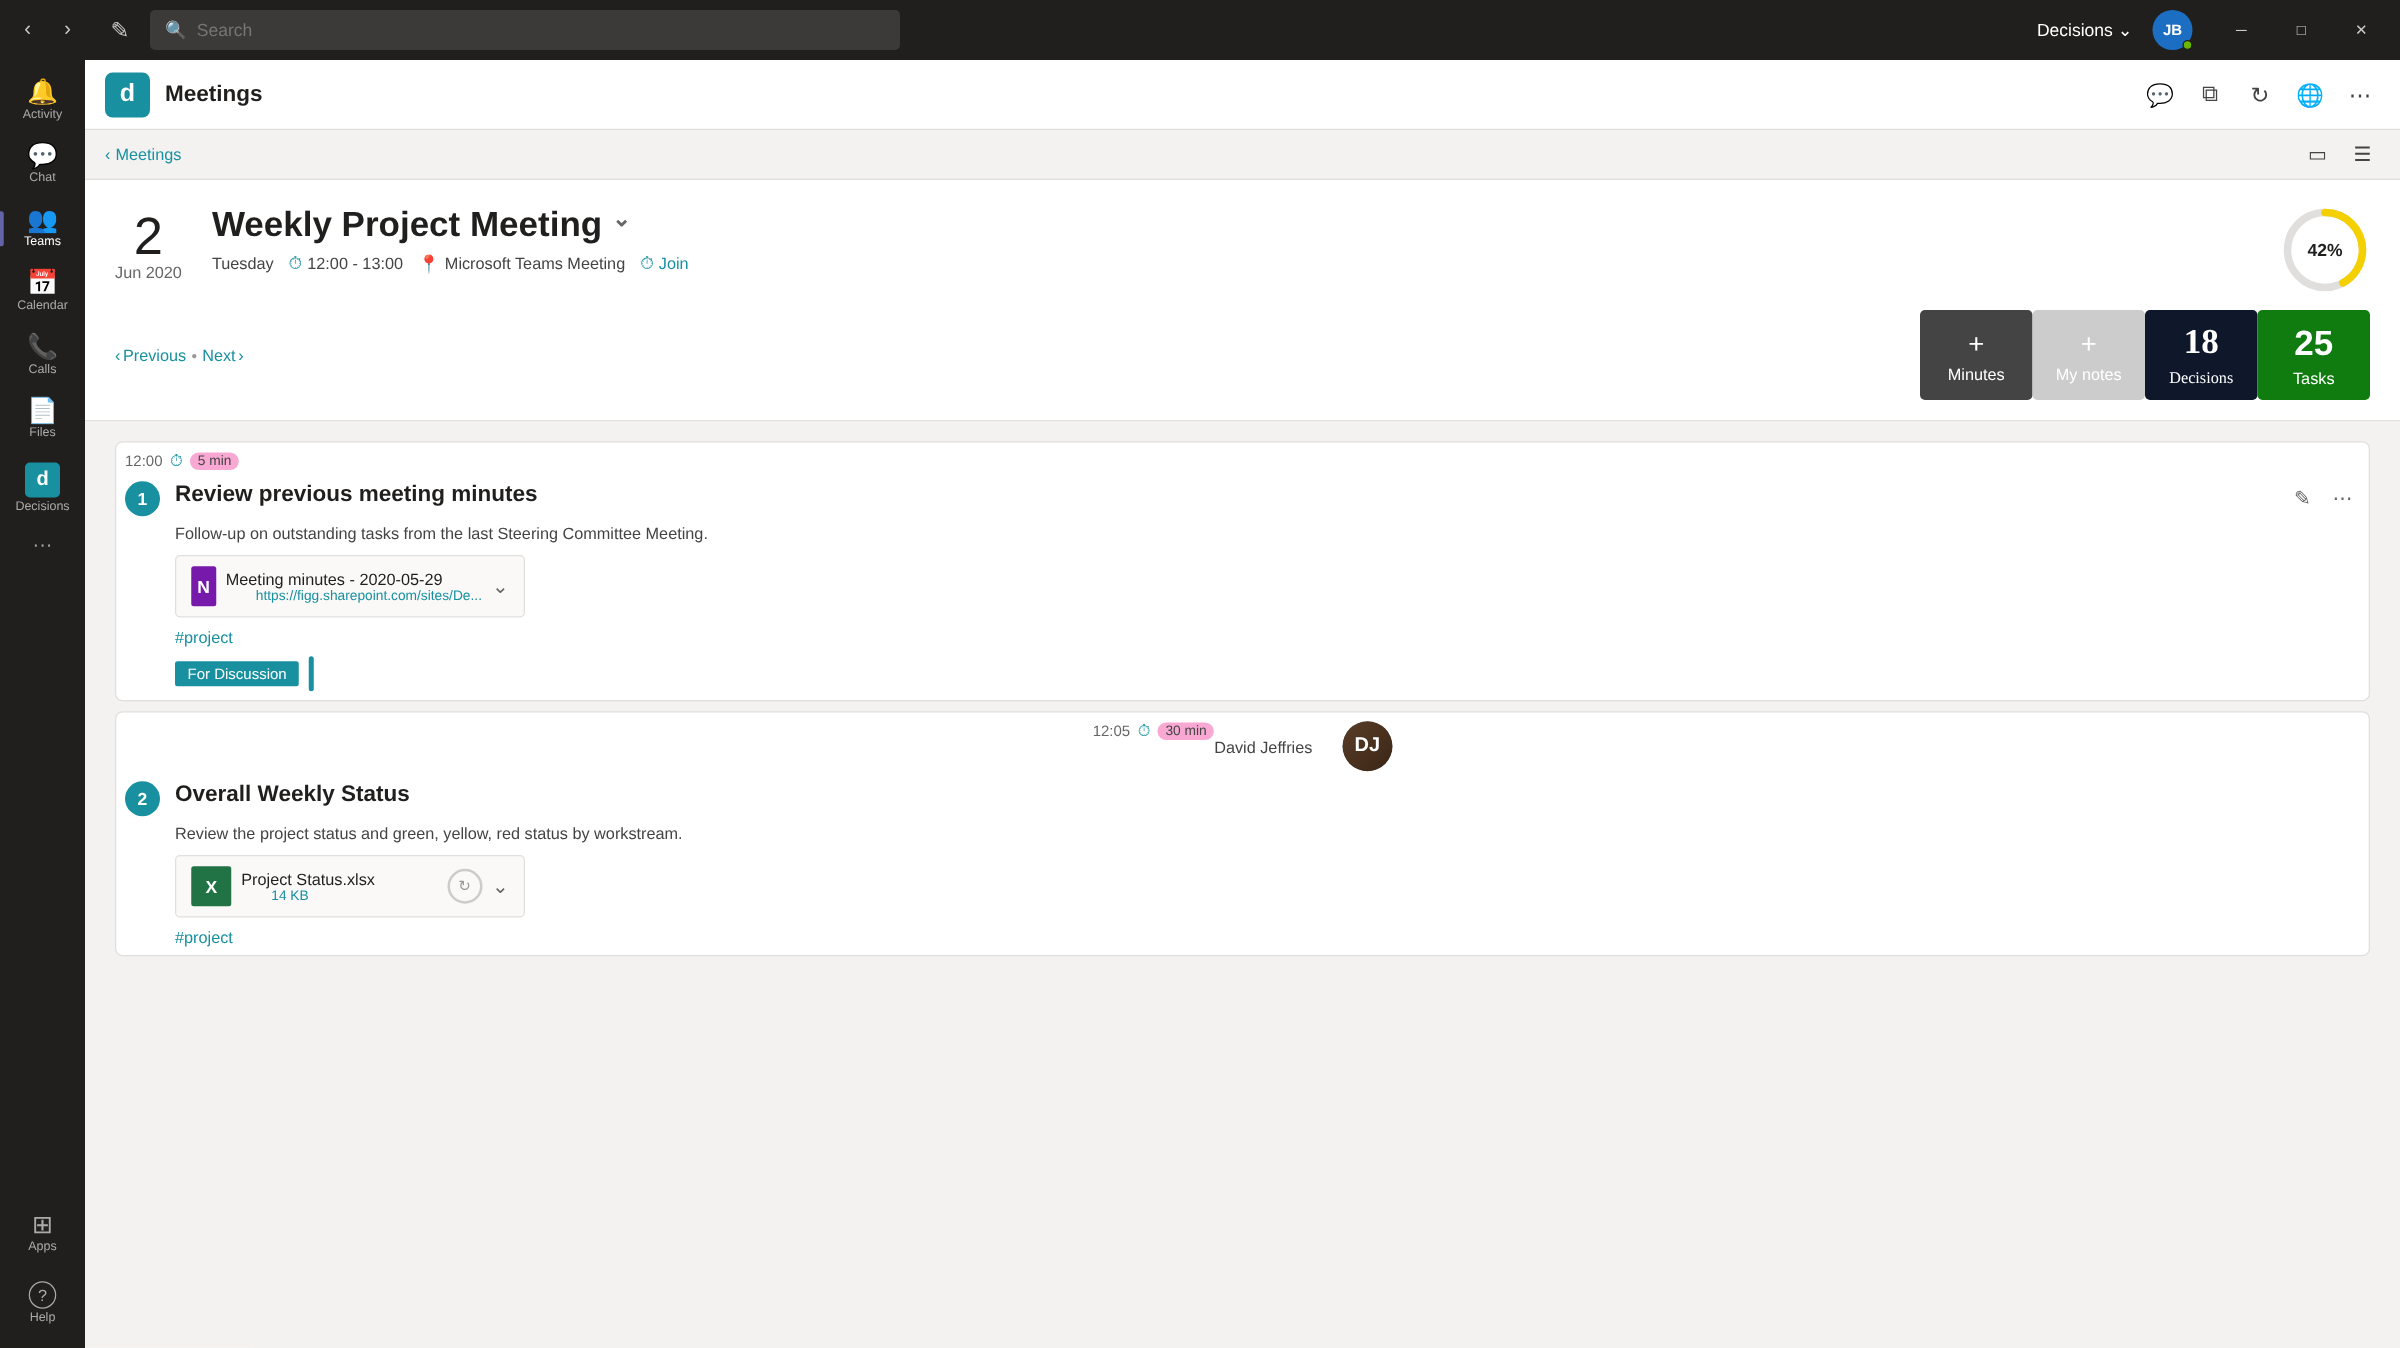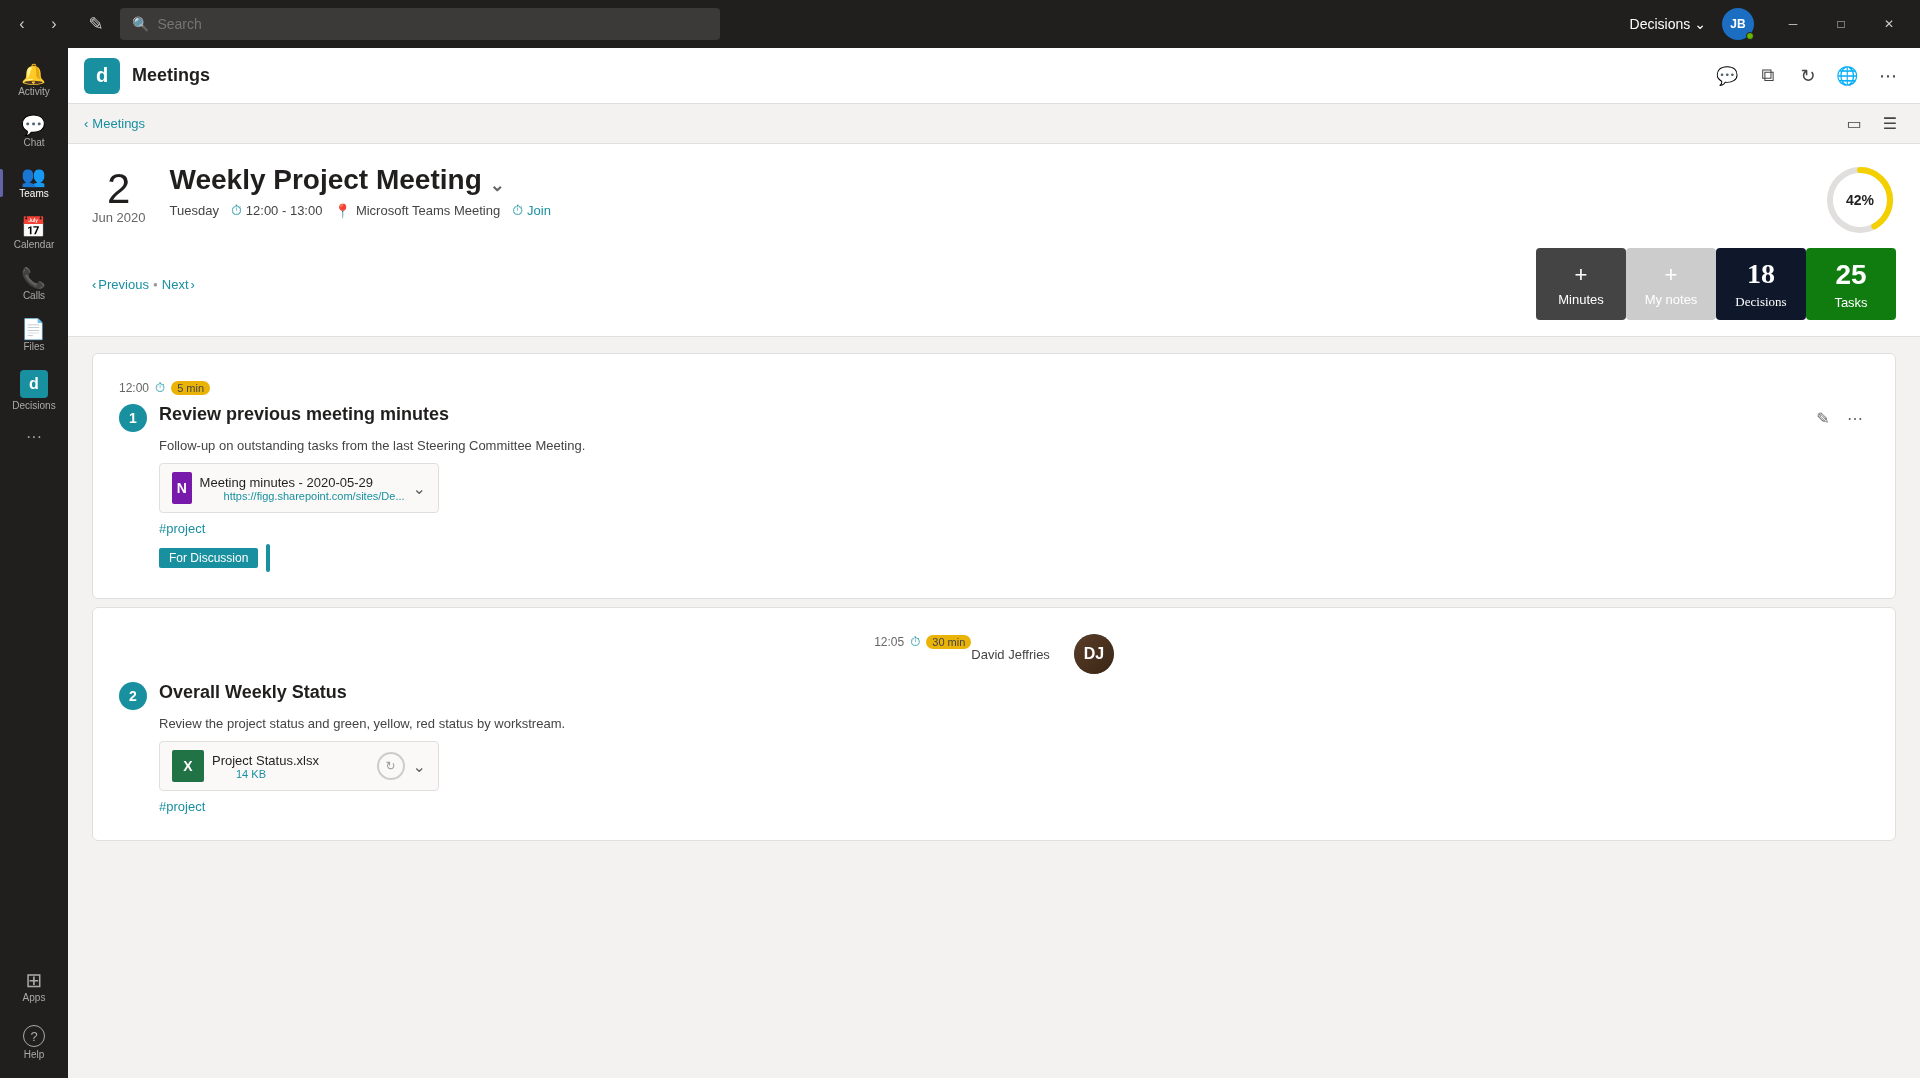--- a/index.html
+++ b/index.html
@@ -135,21 +135,21 @@
       background: #fff; padding: 20px 24px 16px;
       border-bottom: 1px solid #e1dfdd;
     }
     .meeting-date-row { display: flex; align-items: flex-start; gap: 24px; }
     .meeting-date-block { text-align: center; flex-shrink: 0; padding-top: 4px; }
     .meeting-date-num { font-size: 42px; font-weight: 300; color: #201f1e; line-height: 1; }
     .meeting-date-month { font-size: 13px; color: #666; }
     .meeting-title-block { flex: 1; }
     .meeting-title {
       font-size: 28px; font-weight: 600; color: #201f1e;
-      display: flex; align-items: flex-end; gap: 8px; cursor: pointer;
+      display: flex; align-items: flex-start; gap: 8px; cursor: pointer;
     }
     .meeting-title .chevron { font-size: 18px; color: #666; }
     .meeting-meta {
       display: flex; align-items: center; gap: 12px; margin-top: 6px;
       font-size: 13px; color: #444;
     }
     .meeting-meta .meta-item { display: flex; align-items: center; gap: 4px; }
     .meta-icon { font-size: 14px; }
     .join-link { color: #1890a0; cursor: pointer; display: flex; align-items: center; gap: 4px; }
     .progress-circle {
@@ -195,29 +195,29 @@
       display: flex; align-items: center; justify-content: space-between;
       margin-bottom: 12px;
     }
     .agenda-title { font-size: 18px; font-weight: 600; color: #201f1e; }
     .last-update { font-size: 12px; color: #666; display: flex; align-items: center; gap: 4px; }
     .sort-icon { font-size: 14px; color: #666; cursor: pointer; }
 
     
     .agenda-item {
       background: #fff; border-radius: 6px; margin-bottom: 8px;
-      padding: 26px; border: 1px solid #e1dfdd;
+      padding: 7px; border: 1px solid #e1dfdd;
     }
     .agenda-item-time {
       font-size: 12px; color: #666; display: flex; align-items: center; gap: 6px;
       margin-bottom: 8px;
     }
     .time-icon { font-size: 13px; color: #1890a0; }
     .duration-badge {
-      background: #eab308; padding: 1px 6px; border-radius: 10px;
+      background: #f9a8d4; padding: 1px 6px; border-radius: 10px;
       font-size: 11px; color: #444;
     }
     .agenda-item-header { display: flex; align-items: flex-start; gap: 12px; }
     .agenda-num {
       width: 28px; height: 28px; border-radius: 50%;
       background: #1890a0; color: #fff; font-size: 14px; font-weight: 600;
       display: flex; align-items: center; justify-content: center; flex-shrink: 0;
     }
     .agenda-item-title { font-size: 18px; font-weight: 600; color: #201f1e; flex: 1; }
     .agenda-item-desc { font-size: 13px; color: #444; margin-top: 6px; margin-left: 40px; }

